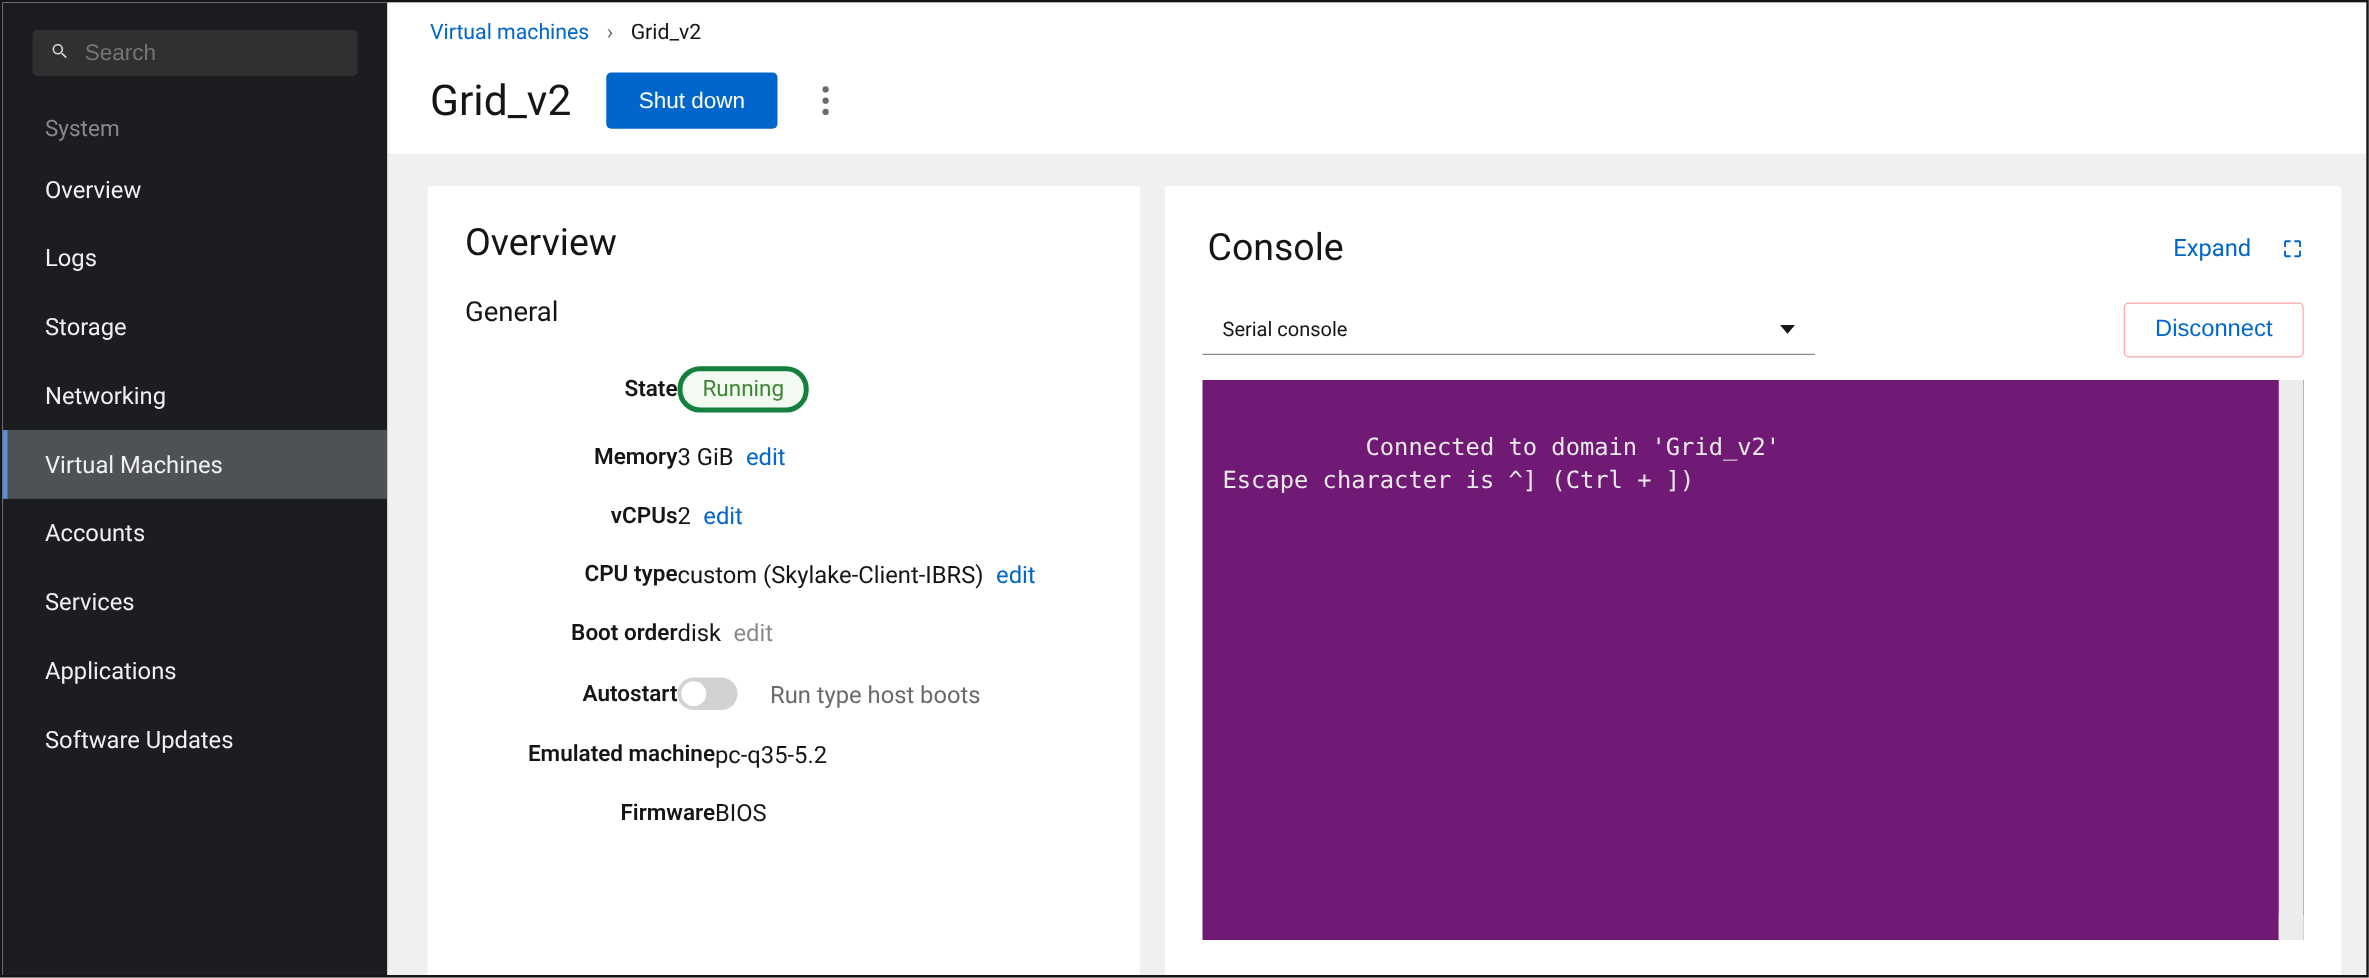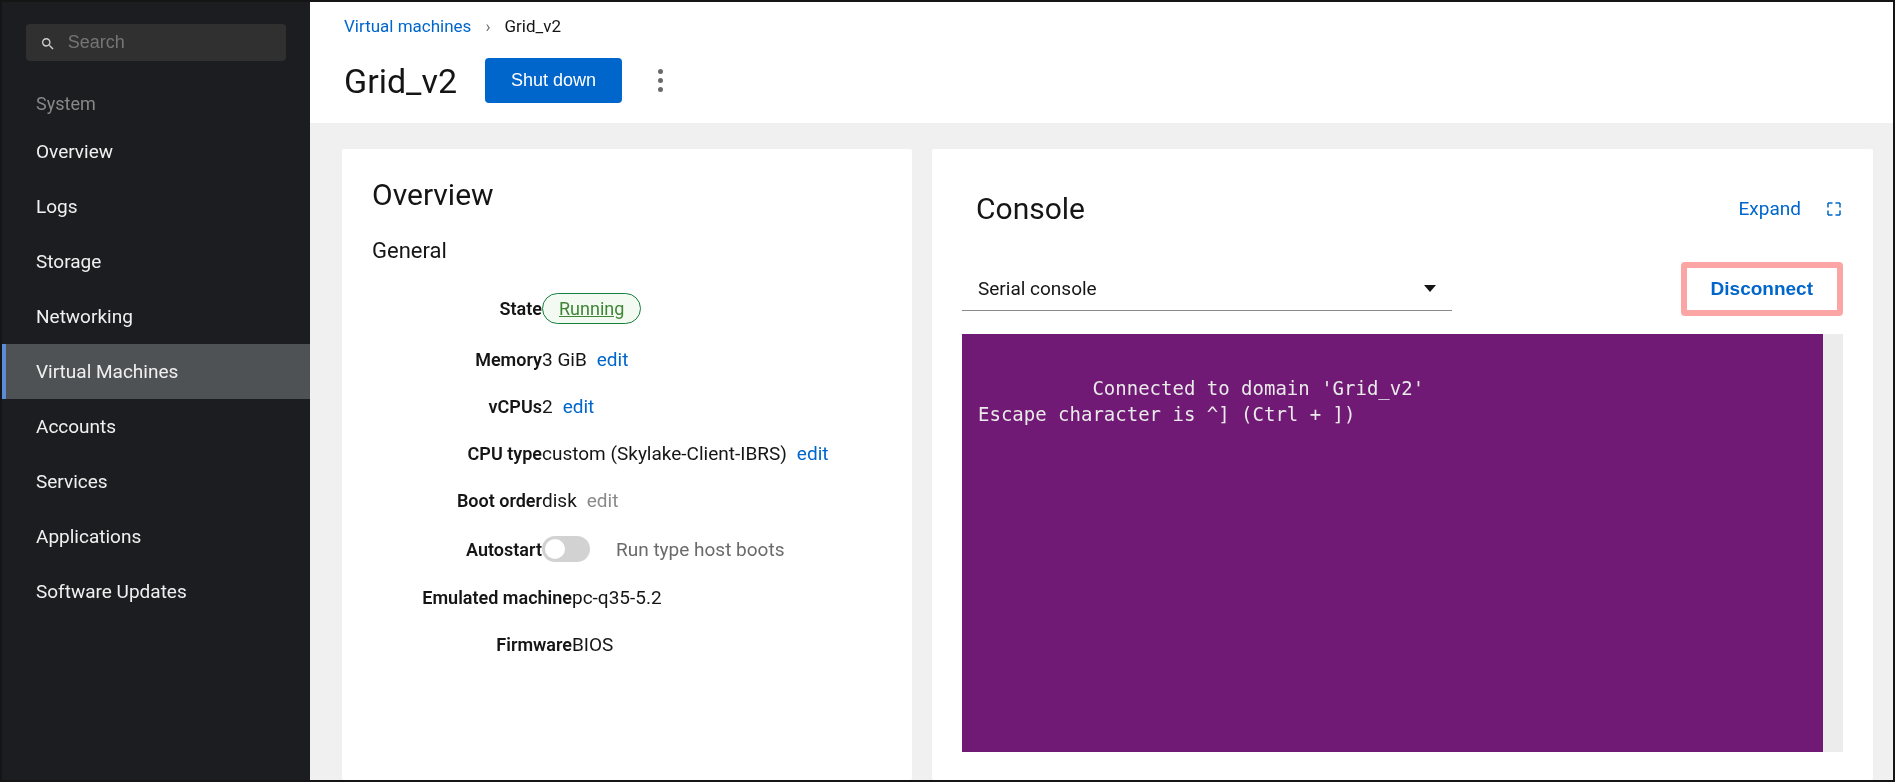--- a/index.html
+++ b/index.html
@@ -23,21 +23,21 @@
   display: flex;
   flex-direction: column;
   padding-top: 12px;
   flex-shrink: 0;
 }
 .search-wrap { padding: 10px 24px 14px; }
 .search-box {
   background: #303030;
   border-radius: 4px;
   display: flex;
-  align-items: flex-end;
+  align-items: flex-start;
   padding: 8px 14px;
   color: #a0a0a0;
 }
 .search-box svg { width: 18px; height: 18px; margin-right: 12px; fill: #d0d0d0; }
 .search-box input {
   background: transparent;
   border: none;
   outline: none;
   color: #d2d2d2;
   font-size: 18px;
@@ -154,27 +154,26 @@
 }
 .kv-value {
   font-size: 19px;
   color: #151515;
   display: flex;
   align-items: center;
   gap: 10px;
 }
 .badge-running {
   display: inline-block;
-  border: 1px solid #15803d;
+  border: 4px solid #15803d;
   background: #f3faf2;
   color: #3e8635;
   padding: 4px 16px;
   border-radius: 18px;
   font-size: 18px;
-  text-decoration: underline;
 }
 .link { color: #0066cc; cursor: pointer; }
 .link.muted { color: #8a8a8a; cursor: default; }
 .toggle {
   width: 48px;
   height: 26px;
   background: #d2d2d2;
   border-radius: 13px;
   position: relative;
   cursor: pointer;
@@ -192,62 +191,61 @@
 .section-gap { margin-top: 38px; }
 
 
 .card-right { flex: 1.3; display: flex; flex-direction: column; }
 .console-head {
   display: flex;
   justify-content: space-between;
   align-items: center;
   margin-bottom: 22px;
 }
-.console-head h2 { margin: 14px; font-size: 30px; font-weight: 400; }
+.console-head h2 { margin: 4px; font-size: 30px; font-weight: 400; }
 .expand-link {
   color: #0066cc;
   font-size: 19px;
   cursor: pointer;
   display: flex;
   align-items: center;
   gap: 24px;
 }
 .expand-link svg { width: 18px; height: 18px; stroke: #0066cc; fill: none; stroke-width: 2; }
 .console-controls {
   display: flex;
   justify-content: space-between;
   align-items: center;
   margin-bottom: 18px;
 }
 .select-box {
   border: none;
   border-bottom: 1px solid #8a8a8a;
   padding: 10px 16px;
-  font-size: 19px;
+  font-size: 16px;
   width: 490px;
   display: flex;
   justify-content: space-between;
   align-items: center;
   cursor: pointer;
   text-align: right;
 }
 .select-box .caret {
   border-left: 6px solid transparent;
   border-right: 6px solid transparent;
   border-top: 7px solid #151515;
 }
 .btn-outline {
   background: #fff;
-  border: 6px solid #fca5a5;
+  border: 1px solid #fca5a5;
   color: #0066cc;
   padding: 10px 24px;
   font-size: 19px;
   border-radius: 4px;
   cursor: pointer;
-  font-weight: bold;
 }
 .terminal {
   background: #701a75;
   color: #eaeaea;
   font-family: "Menlo", "Consolas", monospace;
   font-size: 19px;
   line-height: 1.4;
   padding: 14px 16px;
   white-space: pre;
   flex: 1;

